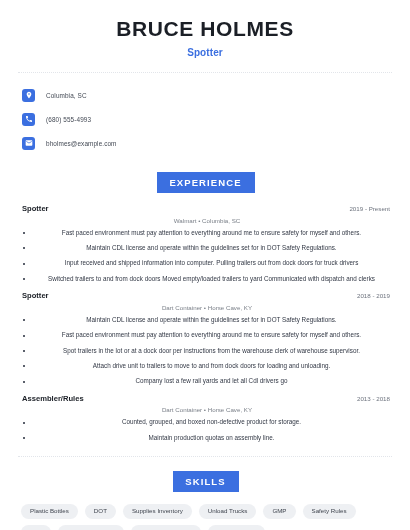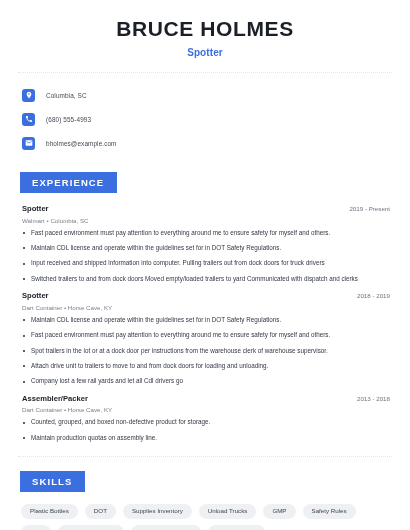--- a/index.html
+++ b/index.html
@@ -72,21 +72,21 @@
   }
   .contact-icon svg { display: block; }
   .contact-text {
     font-size: 6.4px;
     color: #444a55;
     margin-left: 11px;
     letter-spacing: 0.1px;
   }
 
   
-  .section { margin-top: 20px; }
+  .section { margin-top: 20px; text-align: center; }
   .section-badge {
     display: inline-block;
     background: #3b6fe0;
     color: #ffffff;
     font-size: 9.5px;
     font-weight: bold;
     letter-spacing: 1.1px;
     padding: 5px 13px 5px 12px;
     margin-left: 2px;
   }
@@ -233,21 +233,21 @@
           <li>Maintain CDL license and operate within the guidelines set for in DOT Safety Regulations.</li>
           <li>Fast paced environment must pay attention to everything around me to ensure safety for myself and others.</li>
           <li>Spot trailers in the lot or at a dock door per instructions from the warehouse clerk of warehouse supervisor.</li>
           <li>Attach drive unit to trailers to move to and from dock doors for loading and unloading.</li>
           <li>Company lost a few rail yards and let all Cdl drivers go</li>
         </ul>
       </div>
 
       <div class="entry">
         <div class="entry-head">
-          <span class="entry-role">Assembler/Packer</span>
+          <span class="entry-role">Assembler/Rules</span>
           <span class="entry-dates">2013 - 2018</span>
         </div>
         <div class="entry-sub">Dart Container • Horse Cave, KY</div>
         <ul class="bullets">
           <li>Counted, grouped, and boxed non-defective product for storage.</li>
           <li>Maintain production quotas on assembly line.</li>
         </ul>
       </div>
 
     </div>

